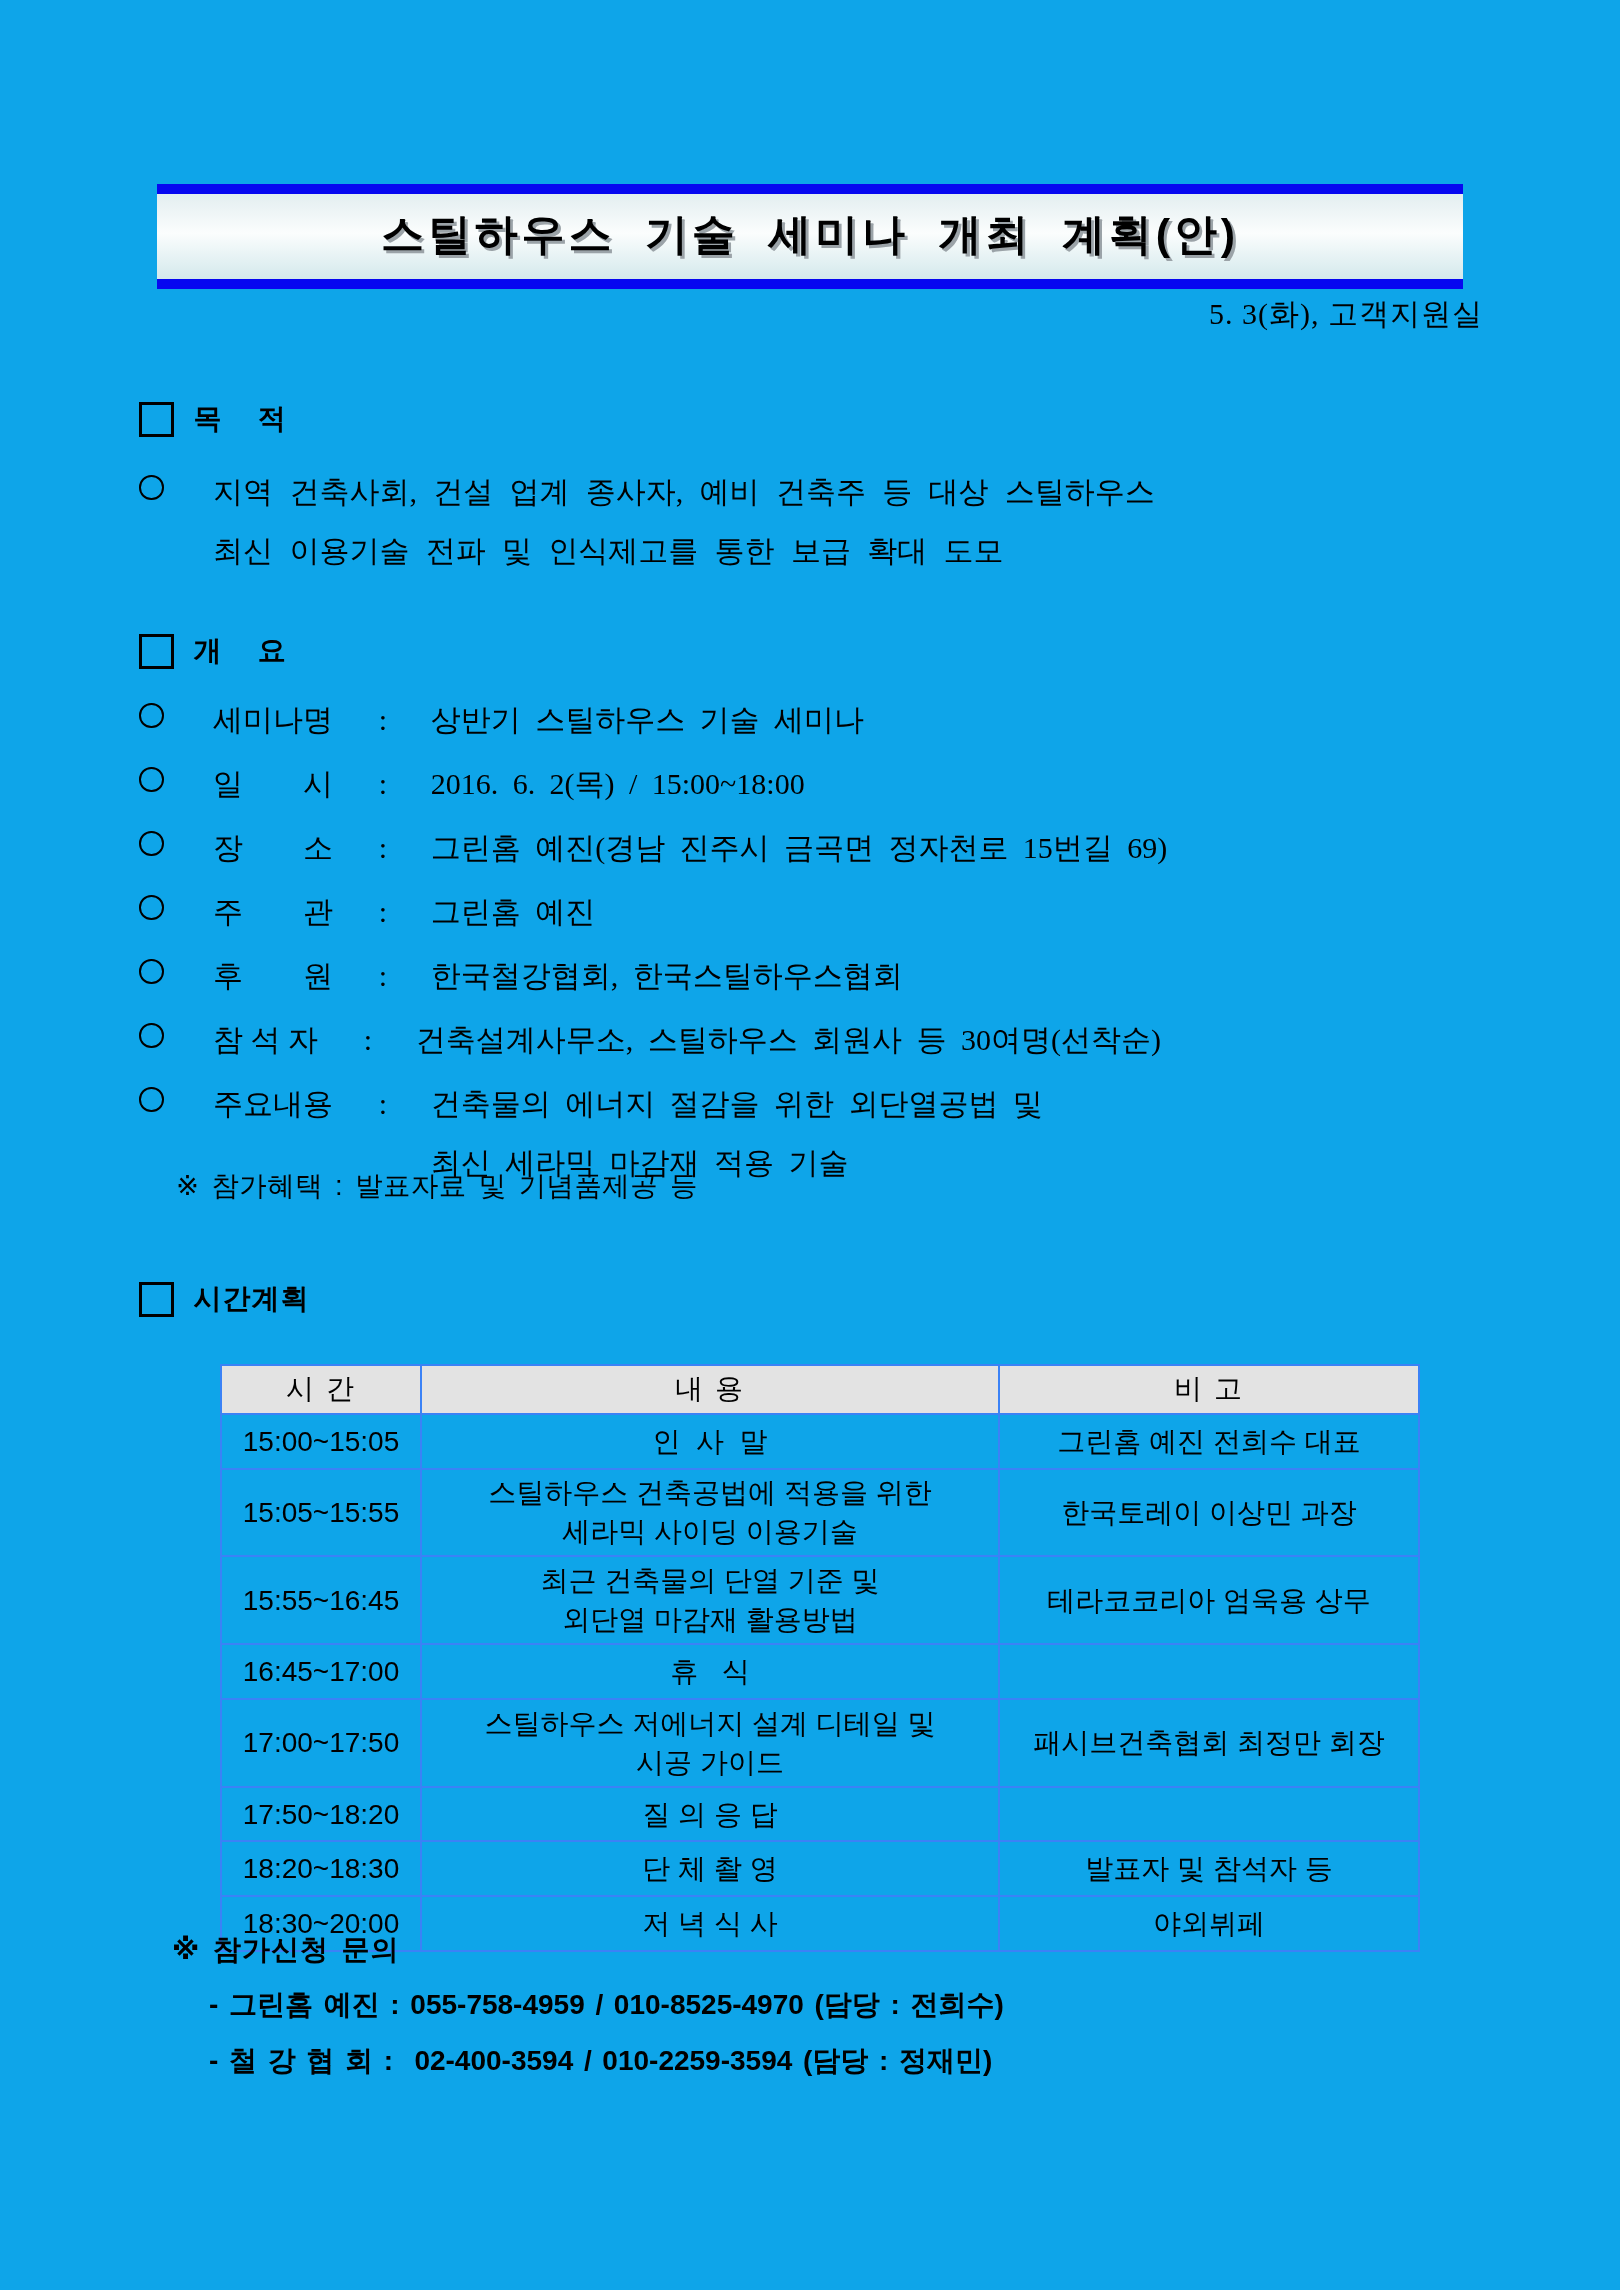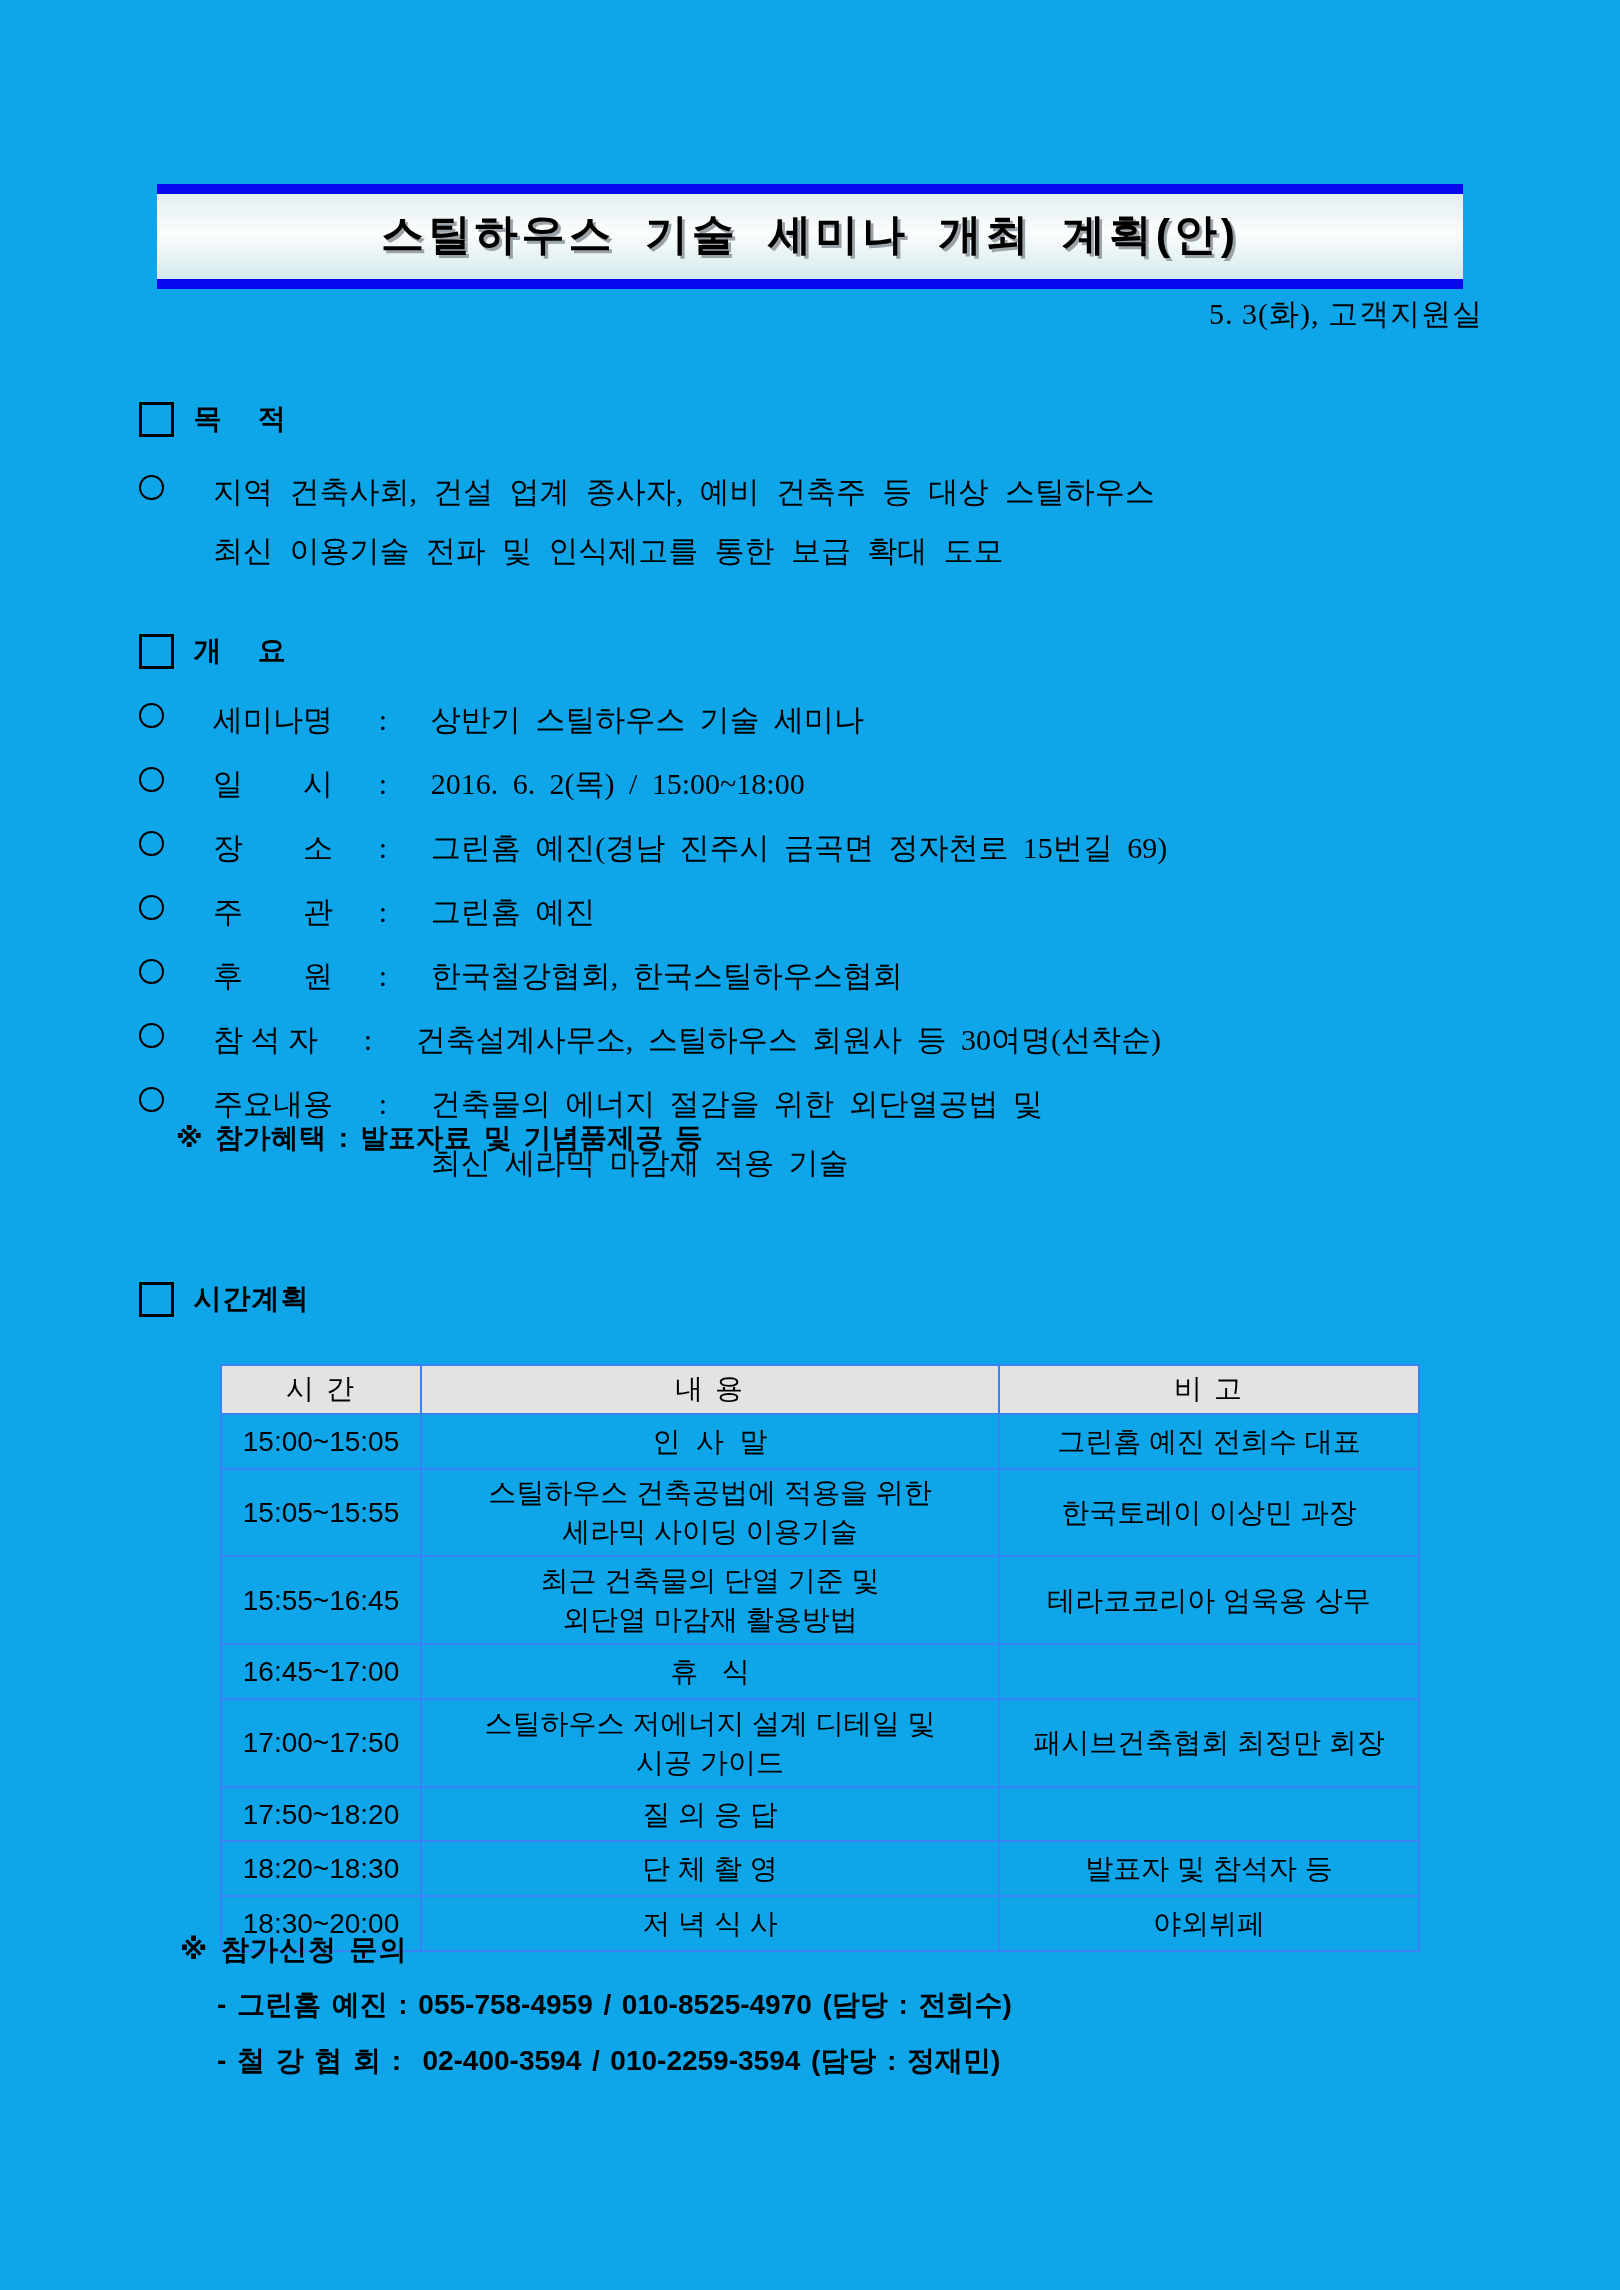--- a/index.html
+++ b/index.html
@@ -60,23 +60,23 @@
   #purpose .o-item { margin-top:23.5px; }
 
   #overview { position:absolute; left:139px; top:632px; right:88px; }
   #overview .o-list { margin-top:19.6px; }
   #overview .o-item { min-height:64px; }
   #overview .label { line-height:59px; word-spacing:0; }
   #overview .colon { line-height:59px; padding:0 13.7px 0 15.7px; }
   #overview .value { line-height:59px; word-spacing:6.9px; }
 
   .benefit-note {
-    position:absolute; left:176px; top:1120px;
-    font-family:"Liberation Sans","DejaVu Sans",sans-serif;
-    font-weight:bold; font-size:27.4px; letter-spacing:0.5px; word-spacing:3.9px;
+    position:absolute; left:176px; top:1168px;
+    font-family:"Liberation Sans","DejaVu Sans",sans-serif;
+    font-weight:normal; font-size:27.4px; letter-spacing:0.5px; word-spacing:3.9px;
   }
 
   
   #schedule-heading { position:absolute; left:139px; top:1280px; }
   table.sched {
     position:absolute; left:220px; top:1364px;
     width:1199px;
     border-collapse:collapse;
     font-family:"Liberation Sans","DejaVu Sans",sans-serif;
     font-size:28px;
@@ -91,21 +91,21 @@
     background:#e3e3e3; font-weight:normal;
     height:39px; letter-spacing:2px;
   }
   table.sched td { height:45px; line-height:39px; }
   col.c-time { width:200px; }
   col.c-content { width:578px; }
   col.c-remark { width:420px; }
 
   
   #contact {
-    position:absolute; left:180px; top:1931px;
+    position:absolute; left:172px; top:1931px;
     font-family:"Liberation Sans","DejaVu Sans",sans-serif;
     font-weight:bold; font-size:28px;
   }
   #contact .note-title { letter-spacing:1px; word-spacing:3.9px; }
   #contact .c-line { margin-left:37px; margin-top:13.7px; line-height:43px; word-spacing:2.9px; }
 </style>
 </head>
 <body>
 
 <div class="page">

